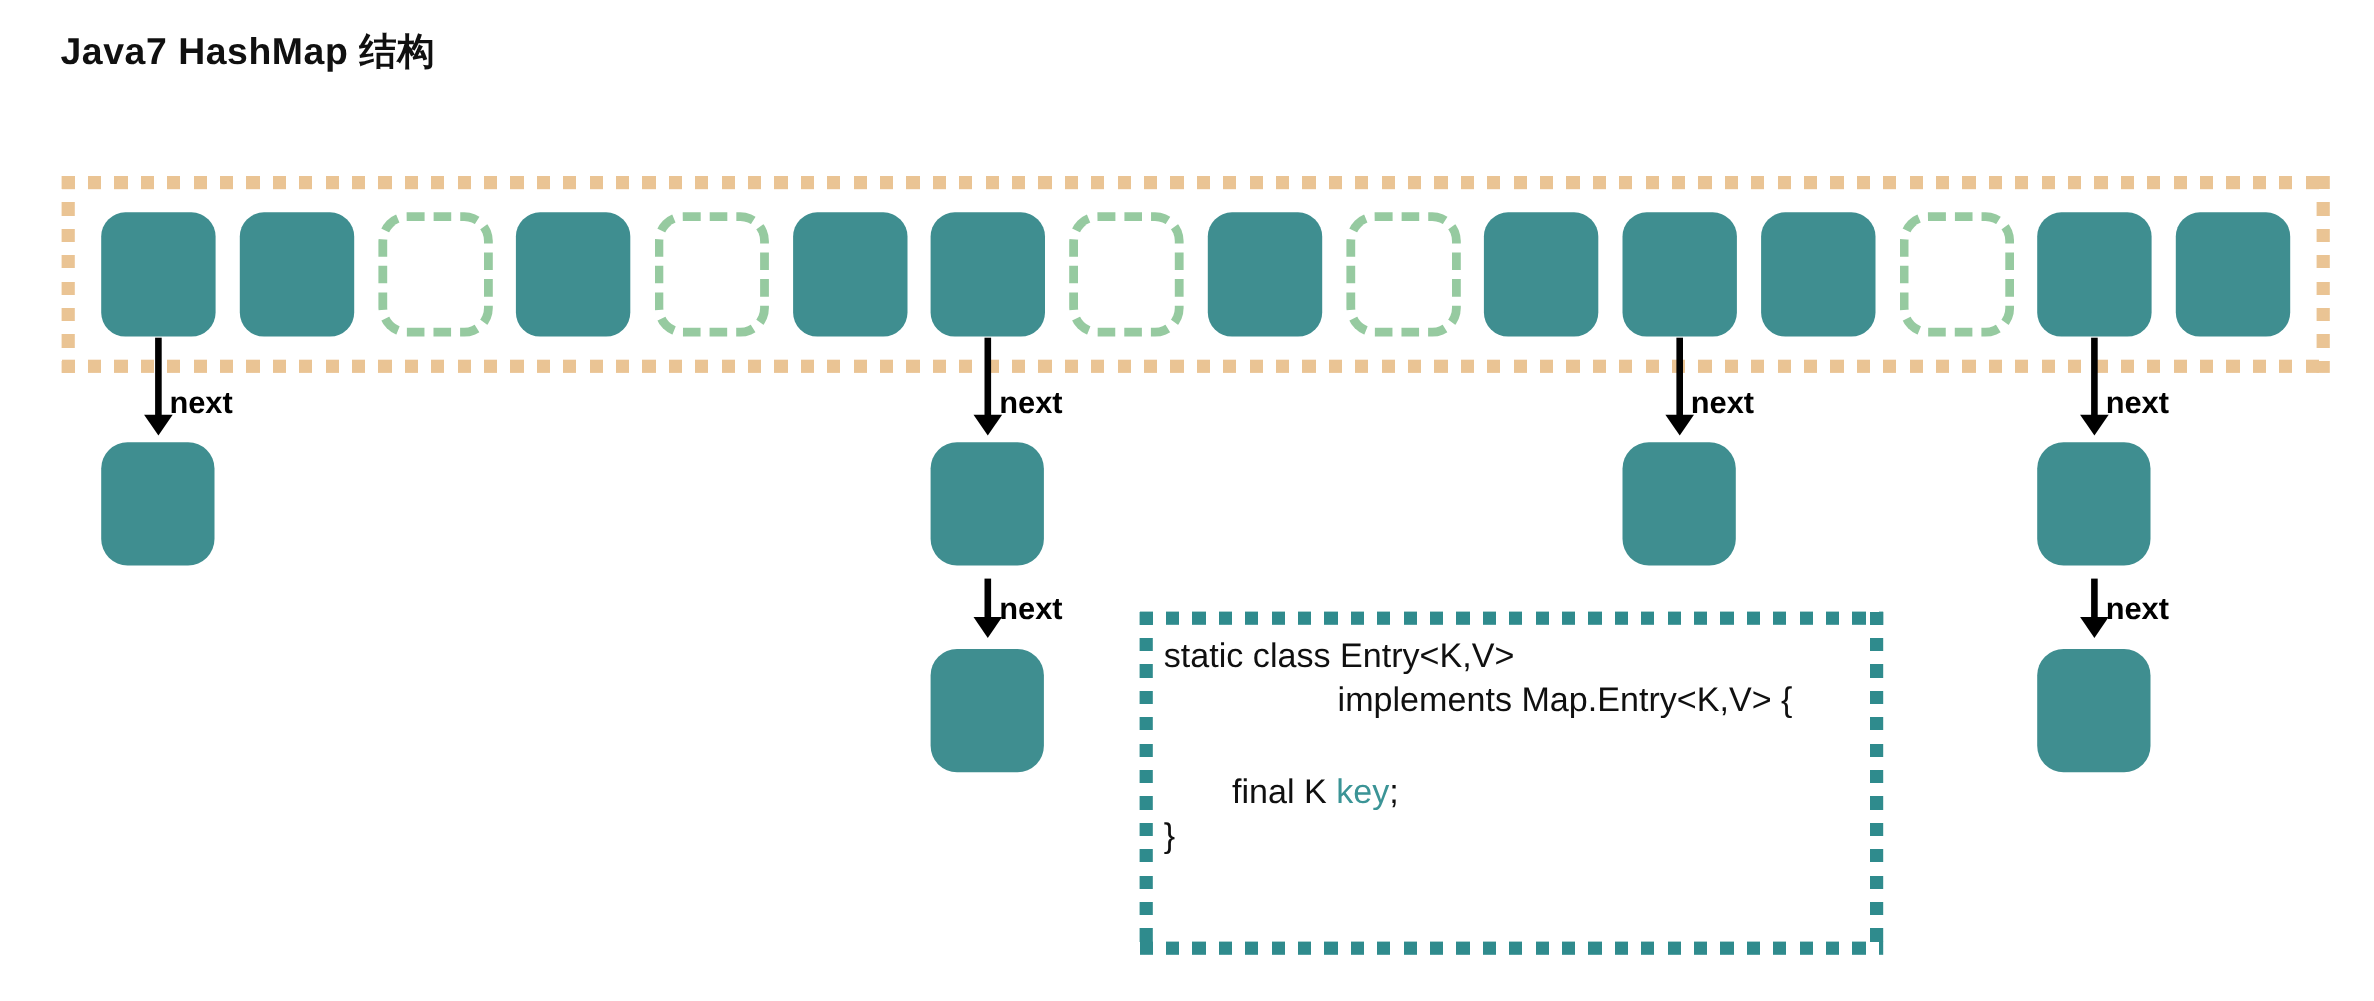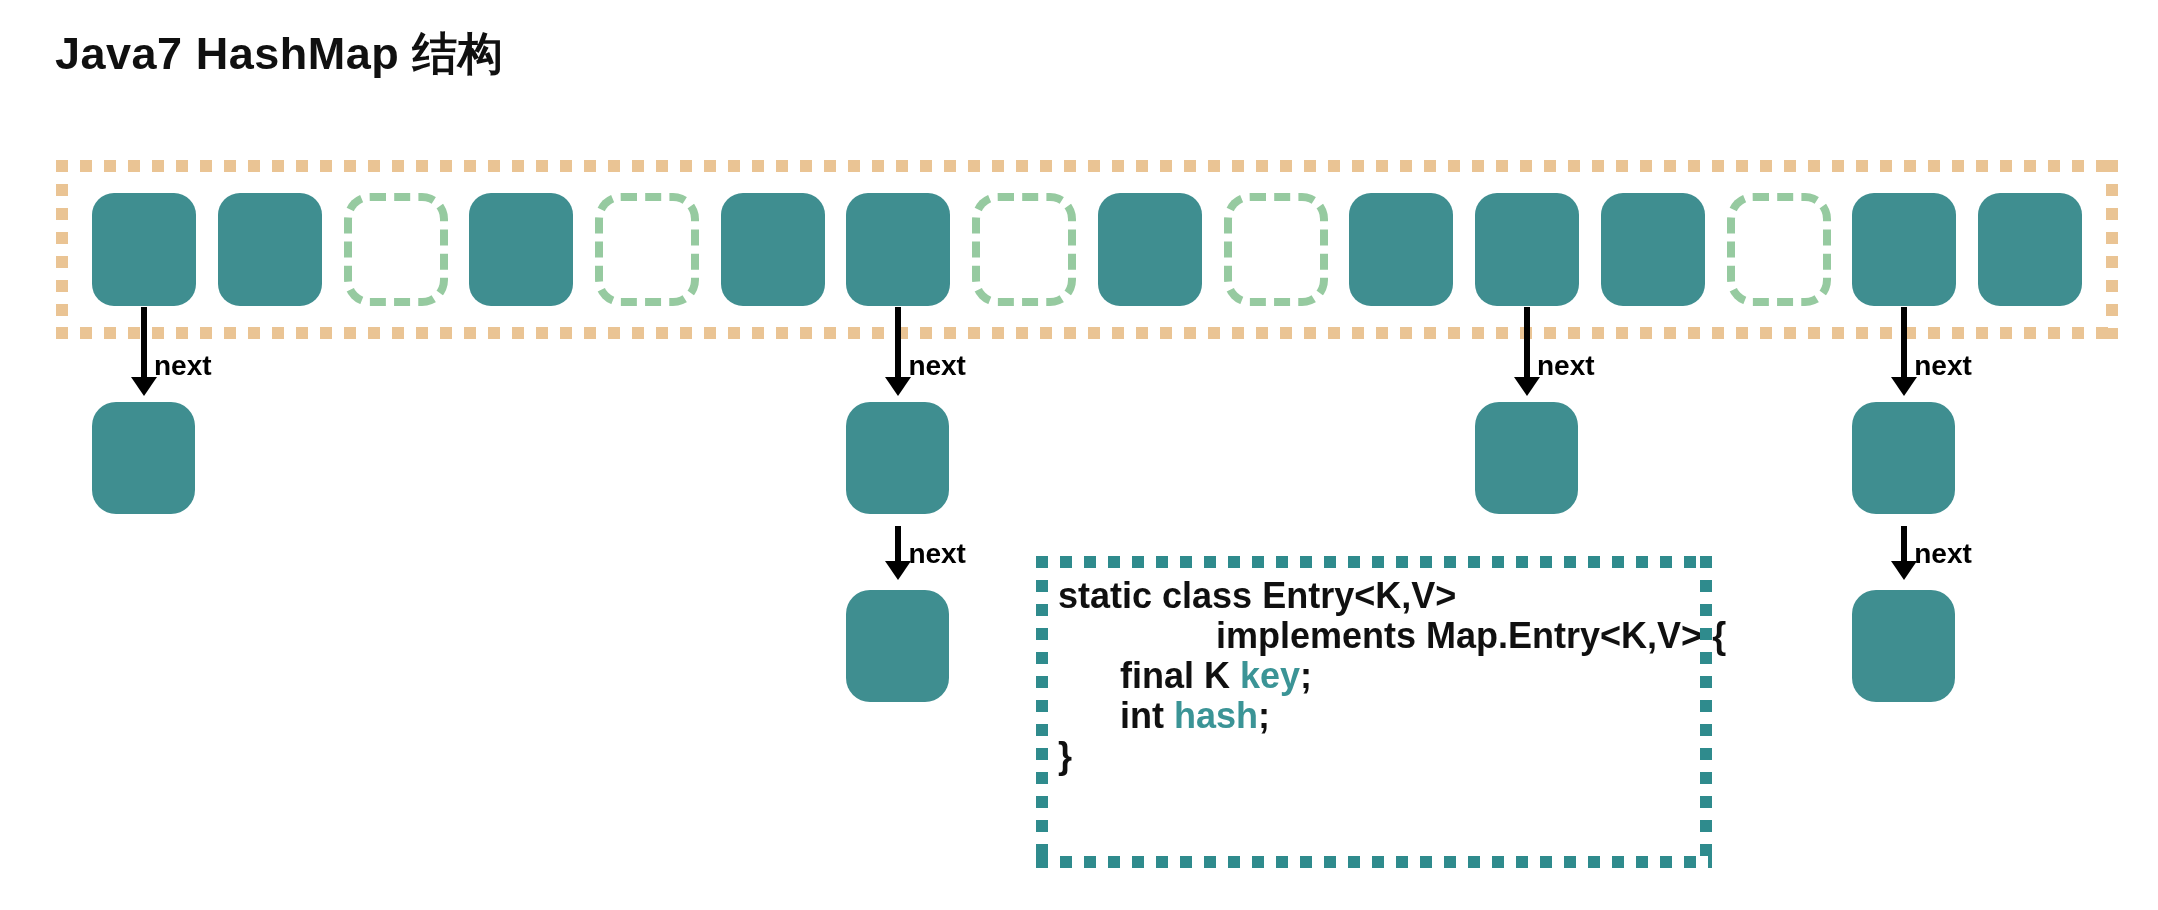--- a/index.html
+++ b/index.html
@@ -17,21 +17,21 @@
     --green_empty: #96caa0;
     --code_border: #2f8b8d;
     --code_keyword: #3b9496;
     --ink: #101010;
   }
 
   .title {
     position: absolute;
     left: 55px;
     top: 24px;
-    font-size: 45px;
+    font-size: 34px;
     font-weight: 700;
     color: var(--ink);
     letter-spacing: 0.5px;
     white-space: nowrap;
   }
 
   
   .dash-frame { position: absolute; z-index: 1; }
   .edge { position: absolute; }
   .edge.top, .edge.bottom {
@@ -93,29 +93,29 @@
     position: absolute;
     left: 1036px;
     top: 556px;
     width: 676px;
     height: 312px;
     padding: 20px 14px 0 22px;
     --edge: var(--code_border);
     z-index: 2;
   }
   .code-line {
-    font-size: 36px;
+    font-size: 31px;
     line-height: 40px;
-    font-weight: 700;
+    font-weight: 400;
     color: var(--ink);
     white-space: pre;
   }
   .code-line .kw { color: var(--code_keyword); }
   .indent-impl  { padding-left: 158px; }
-  .indent-field { padding-left: 62px; }
+  .indent-field { padding-left: 62px; margin-top: 44px; }
 </style>
 </head>
 <body>
 
 <div class="canvas" style="--teal: #3f8e90; --orange_border: #eac494; --green_empty: #96caa0; --code_border: #2f8b8d; --code_keyword: #3b9496; --ink: #101010;">
 
   <h1 class="title">Java7 HashMap 结构</h1>
 
   <div class="dash-frame bucket-box">
     <div class="edge top"></div>
@@ -171,17 +171,16 @@
 
   <div class="dash-frame code-box">
     <div class="edge top"></div>
     <div class="edge bottom"></div>
     <div class="edge left"></div>
     <div class="edge right"></div>
 
     <div class="code-line"><span>static class Entry&lt;K,V&gt;</span></div>
     <div class="code-line indent-impl"><span>implements Map.Entry&lt;K,V&gt; {</span></div>
     <div class="code-line indent-field"><span>final K </span><span class="kw">key</span><span>;</span></div>
-    <div class="code-line indent-field"><span>int </span><span class="kw">hash</span><span>;</span></div>
     <div class="code-line"><span>}</span></div>
   </div>
 
 </div>
 
 </body></html>

